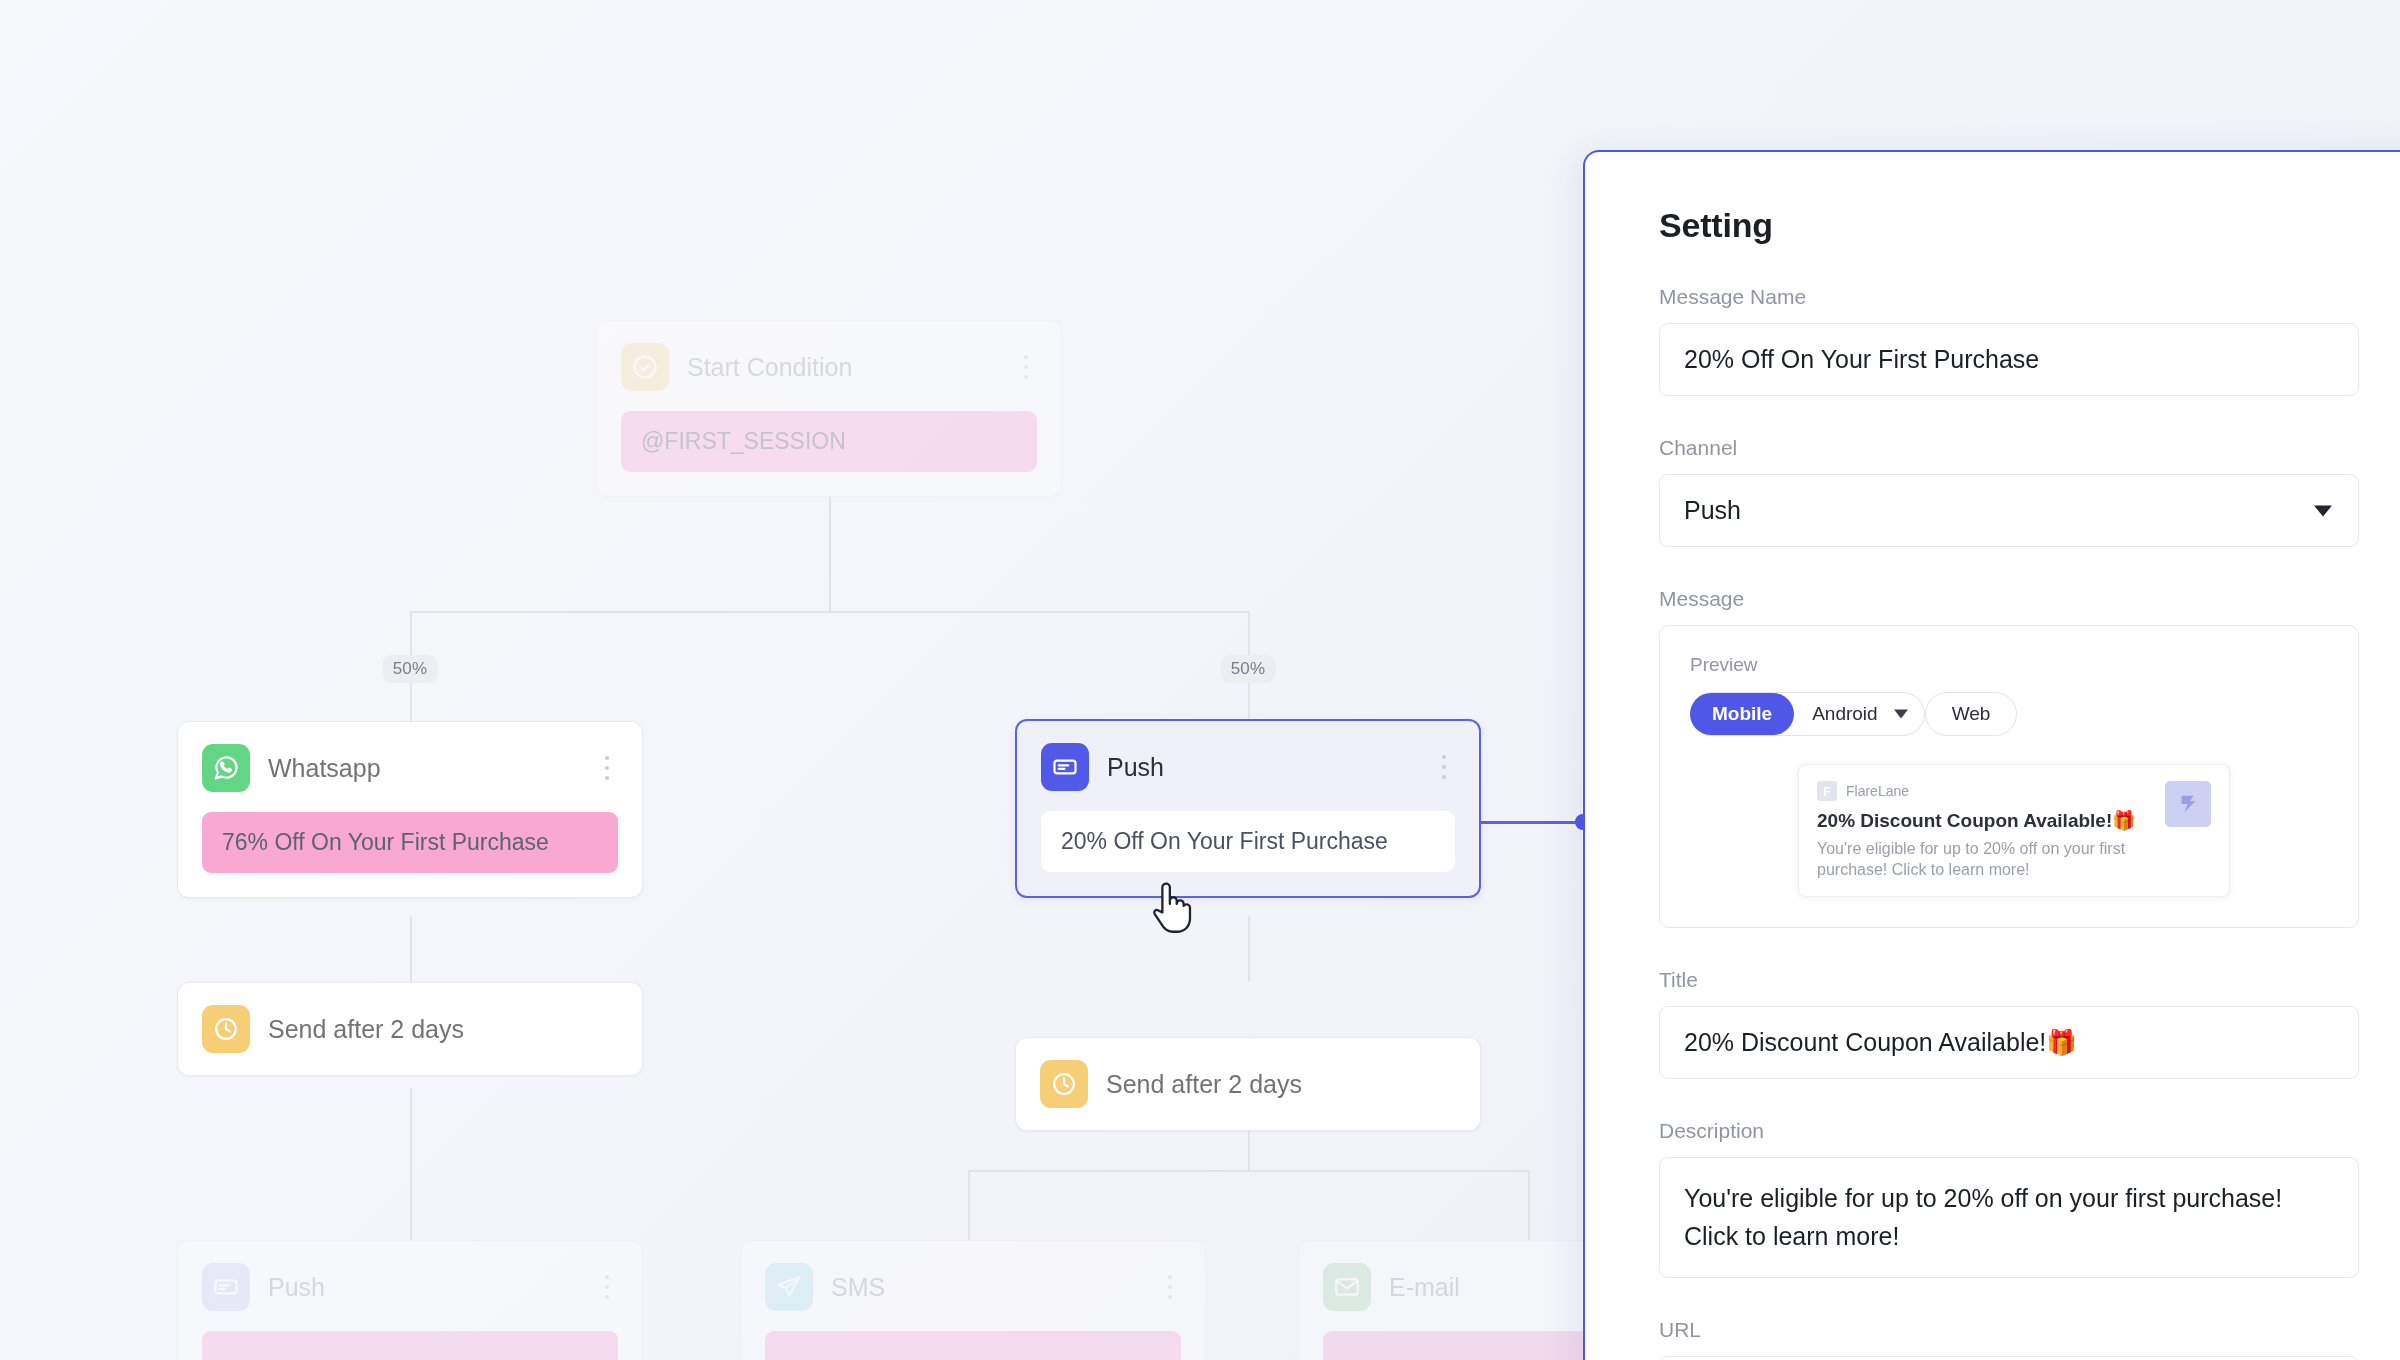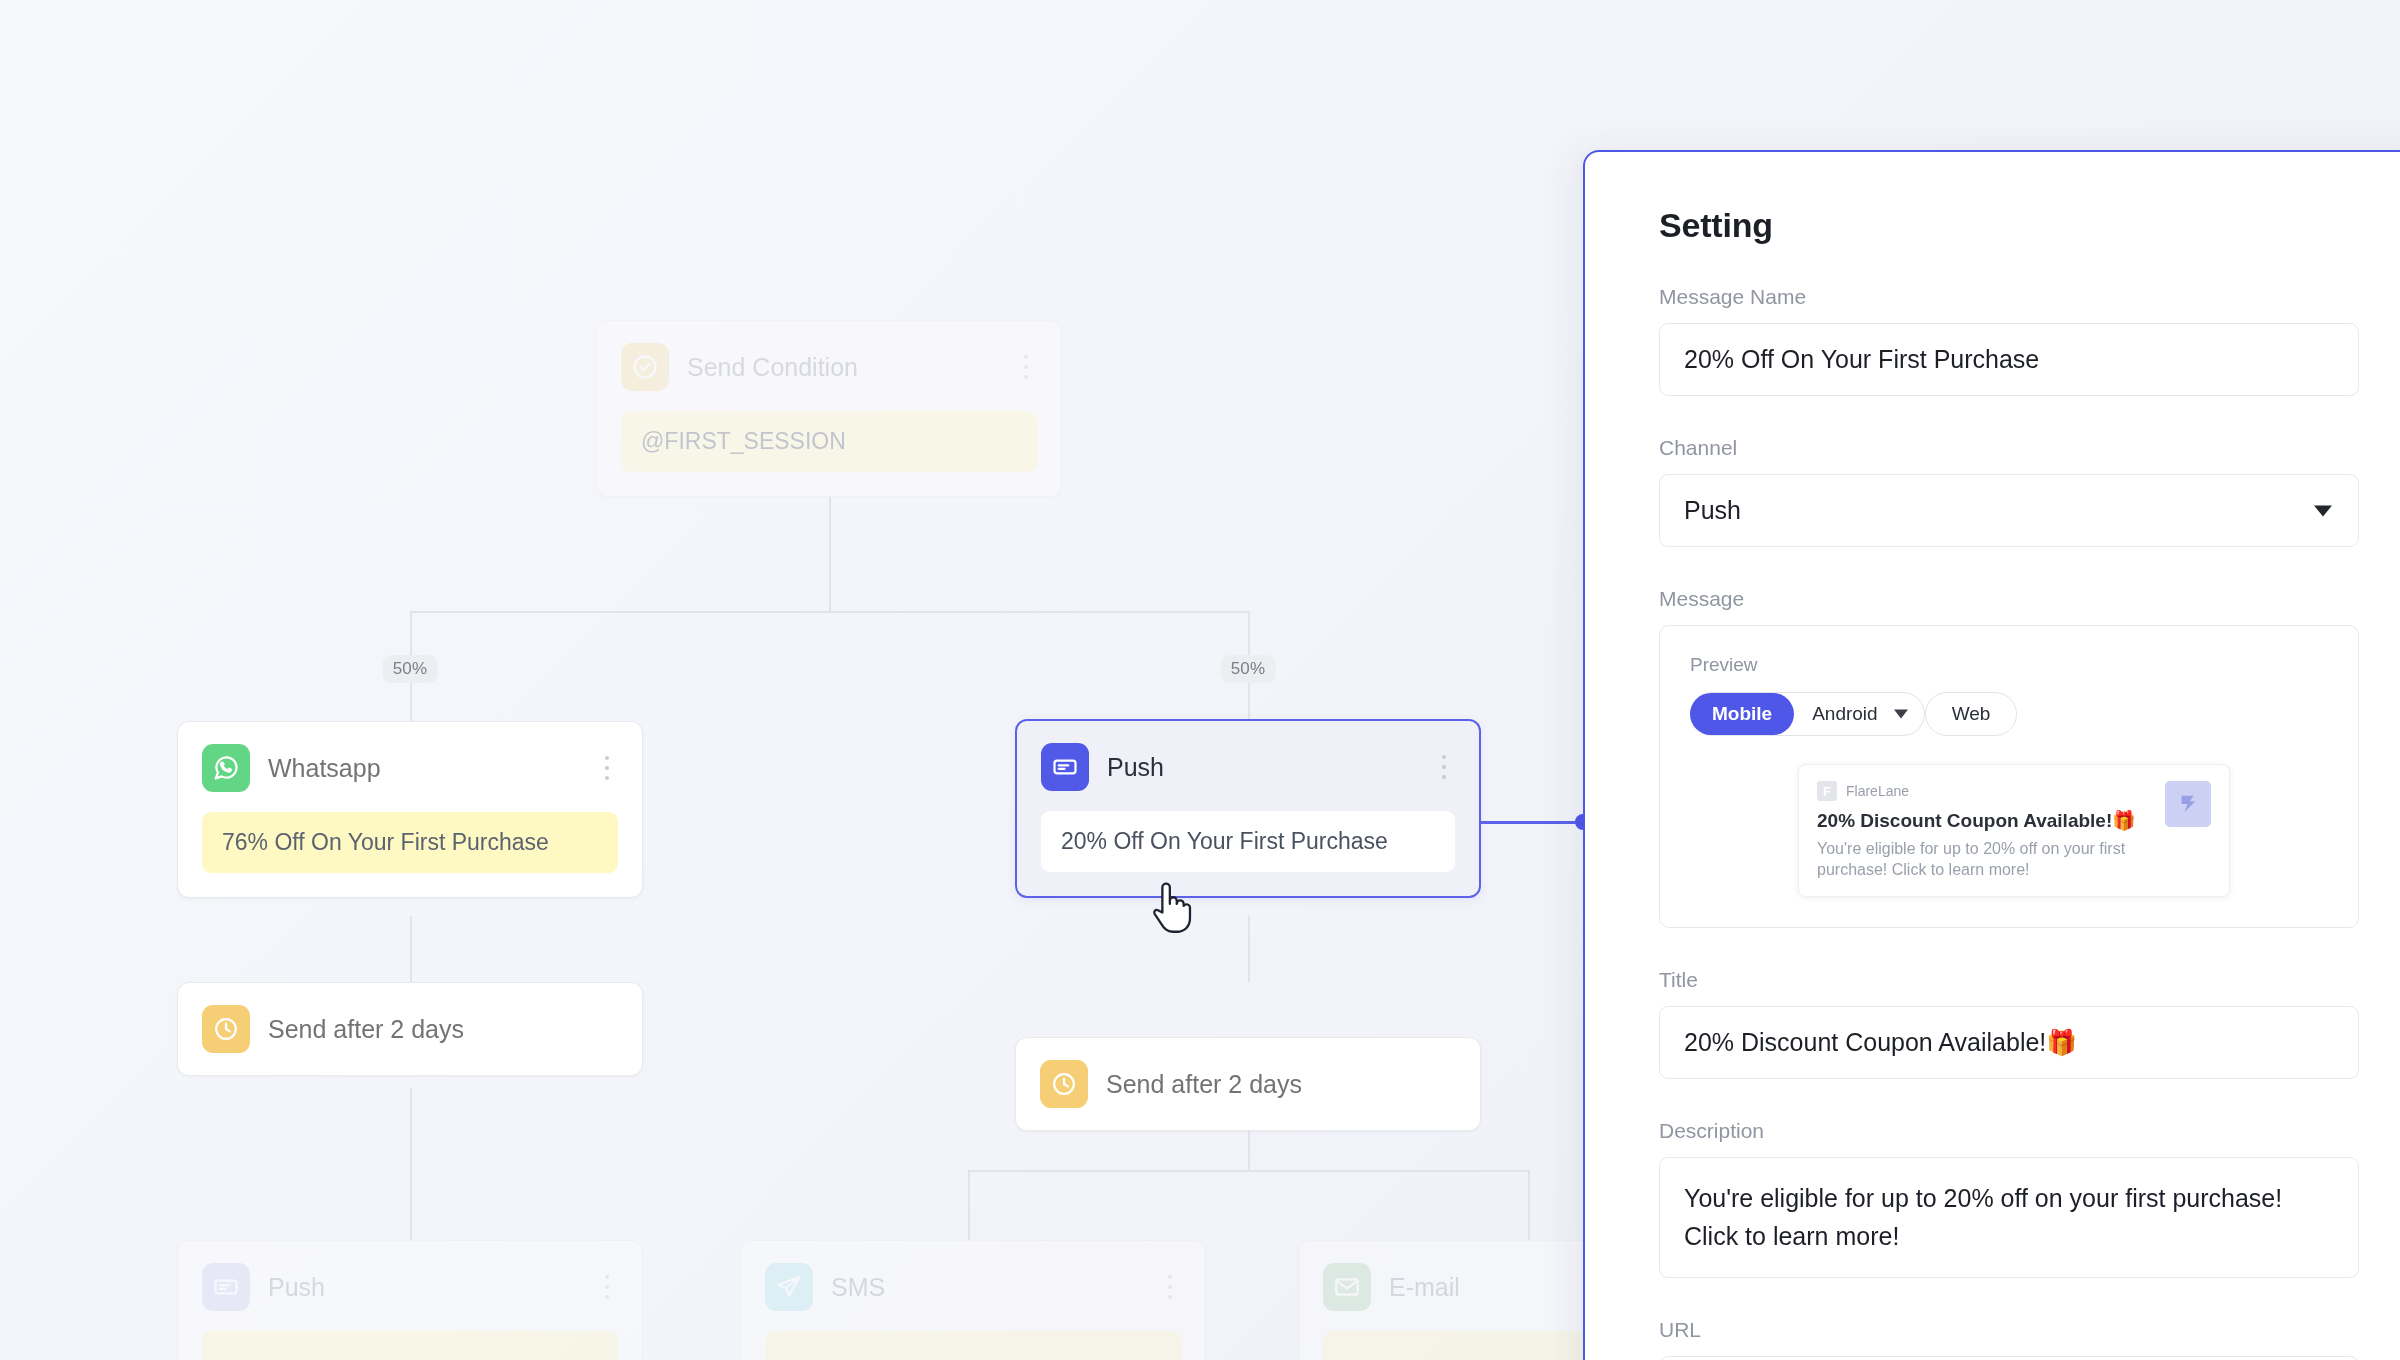--- a/index.html
+++ b/index.html
@@ -29,21 +29,21 @@
     position:absolute; background:#ffffff; border:1px solid #e8eaef;
     border-radius:12px; box-shadow:0 1px 3px rgba(25,30,60,.045);
   }
   .node .head { display:flex; align-items:center; gap:18px; padding:22px 24px 0 24px; }
   .node .icon { width:48px; height:48px; border-radius:11px; flex:none;
     display:flex; align-items:center; justify-content:center; }
   .node .title { font-size:25px; color:#737373; }
   .node .dots { margin-left:auto; width:22px; height:34px; display:flex;
     flex-direction:column; align-items:center; justify-content:center; gap:6px; }
   .node .dots i { width:4px; height:4px; border-radius:50%; background:#c9ccd4; display:block; }
-  .node .field { margin:20px 24px 24px 24px; background:#fef9c3; border-radius:9px;
+  .node .field { margin:20px 24px 24px 24px; background:#f9a8d4; border-radius:9px;
     padding:17px 20px; font-size:23px; color:#5c6370; }
   .node.delay { padding-bottom:22px; }
 
   .node.ghost { opacity:.33; }
   .node.ghost .title { color:#9aa0ab; }
 
   .node.selected {
     background:#f0f1f8; border:2px solid #5b62e8;
     box-shadow:0 2px 10px rgba(80,90,220,.10);
   }
@@ -160,21 +160,21 @@
     <div class="edge v" style="left:1528px; top:1170px; height:70px;"></div>
 
     <div class="node ghost" style="left:596px; top:320px; width:466px;">
       <div class="head">
         <div class="icon ic-check">
           <svg class="ico-svg" viewBox="0 0 24 24" fill="none" stroke="#fff" stroke-width="2" stroke-linecap="round" stroke-linejoin="round">
               <circle cx="12" cy="12" r="9"></circle>
               <path d="M8.5 12.2l2.4 2.4 4.6-5"></path>
             </svg>
         </div>
-        <div class="title">Send Condition</div>
+        <div class="title">Start Condition</div>
         <div class="dots">
             <i></i>
             <i></i>
             <i></i>
           </div>
       </div>
       <div class="field">@FIRST_SESSION</div>
     </div>
 
     <div class="node" style="left:177px; top:721px; width:466px;">

